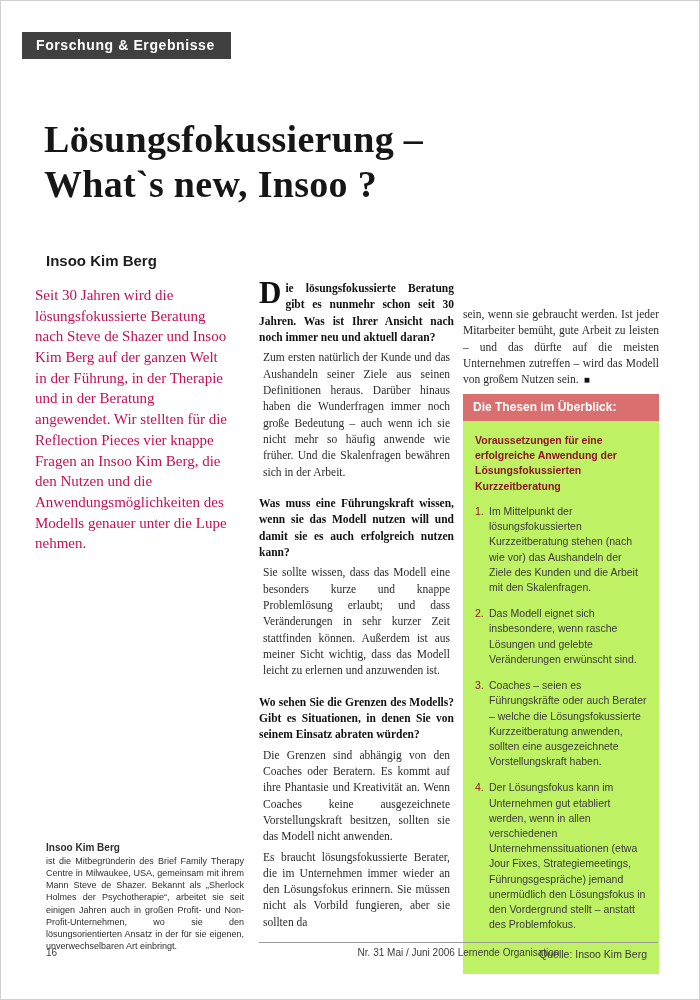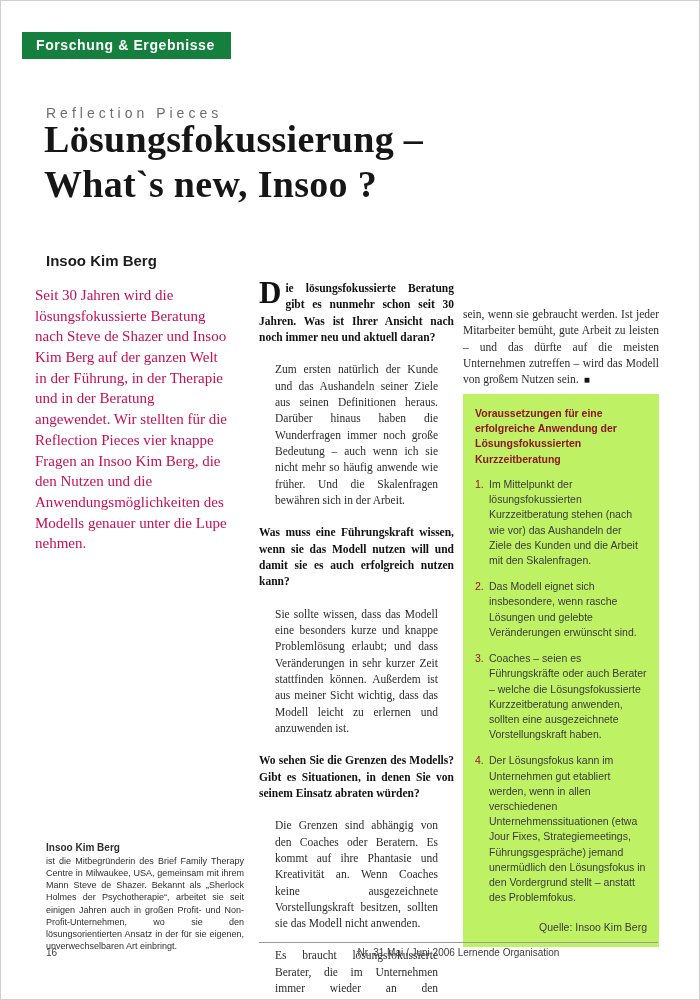--- a/index.html
+++ b/index.html
@@ -9,21 +9,21 @@
     width: 700px; height: 1000px;
     margin: 0 auto;
     background: #ffffff;
     border: 1px solid #cfcfcf;
     font-family: "Liberation Serif", serif;
     overflow: hidden;
   }
   
   .banner {
     position: absolute; left: 21px; top: 31px;
-    background: #15803d; color: #ffffff;
+    background: #404040; color: #ffffff;
     font-family: "Liberation Sans", sans-serif;
     font-weight: bold; font-size: 14px;
     letter-spacing: 0.6px;
     padding: 5px 16px 6px 14px;
   }
   .kicker {
     position: absolute; left: 45px; top: 104px;
     font-family: "Liberation Sans", sans-serif;
     font-size: 14px; color: #6e6e6e;
     letter-spacing: 4px;
@@ -59,21 +59,21 @@
     text-align: justify;
   }
   .col-right-text {
     position: absolute; left: 462px; top: 279px; width: 196px;
     font-size: 11.5px; line-height: 1.42; color: #2b2b2b;
     text-align: justify;
     margin-top: 26px;
   }
   .question { font-weight: bold; color: #111; margin: 15px 0 3px 0; }
   .question.first { margin-top: 0; }
-  .answer { margin: 16px; }
+  .answer { margin: 4px; }
   .dropcap {
     float: left; font-weight: bold; font-size: 31px;
     line-height: 26px; padding-right: 4px; color: #111;
   }
   .endmark { margin-left: 5px; color: #111; font-size: 10px; }
   
   .thesen {
     position: absolute; left: 462px; top: 393px; width: 196px;
     font-family: "Liberation Sans", sans-serif;
   }
@@ -111,21 +111,20 @@
     font-family: "Liberation Sans", sans-serif; font-size: 10px; color: #3c3c3c;
   }
 </style>
 </head>
 <body>
 
 <div class="page">
 
   <div class="banner">Forschung &amp; Ergebnisse</div>
 
-  <div class="kicker">Reflection Pieces</div>
 
   <h1 class="title" style="margin:0;">
     <span>Lösungsfokussierung –</span>
     <span>What`s new, Insoo ?</span>
   </h1>
 
   <div class="author">Insoo Kim Berg</div>
 
   <div class="intro">Seit 30 Jahren wird die lösungsfokussierte Beratung nach Steve de Shazer und Insoo Kim Berg auf der ganzen Welt in der Führung, in der Therapie und in der Beratung angewendet. Wir stellten für die Reflection Pieces vier knappe Fragen an Insoo Kim Berg, die den Nutzen und die Anwendungsmöglichkeiten des Modells genauer unter die Lupe nehmen.</div>
 
@@ -146,20 +145,21 @@
     <p class="answer">Es braucht lösungsfokussierte Berater, die im Unternehmen immer wieder an den Lösungsfokus erinnern. Sie müssen nicht als Vorbild fungieren, aber sie sollten da</p>
   </div>
 
   <div class="col-right-text">
     <p class="answer" style="margin:0;">
       <span>sein, wenn sie gebraucht werden. Ist jeder Mitarbeiter bemüht, gute Arbeit zu leisten – und das dürfte auf die meisten Unternehmen zutreffen – wird das Modell von großem Nutzen sein.</span><span class="endmark">■</span>
     </p>
   </div>
 
   <div class="thesen">
+    <div class="thesen-header">Die Thesen im Überblick:</div>
     <div class="thesen-body">
       <div class="thesen-subhead">Voraussetzungen für eine erfolgreiche Anwendung der Lösungsfokussierten Kurzzeitberatung</div>
 
       <div class="thesen-item">
         <span class="num">1.</span>
         <span class="txt">Im Mittelpunkt der lösungsfokussierten Kurzzeitberatung stehen (nach wie vor) das Aushandeln der Ziele des Kunden und die Arbeit mit den Skalenfragen.</span>
       </div>
       <div class="thesen-item">
         <span class="num">2.</span>
         <span class="txt">Das Modell eignet sich insbesondere, wenn rasche Lösungen und gelebte Veränderungen erwünscht sind.</span>

